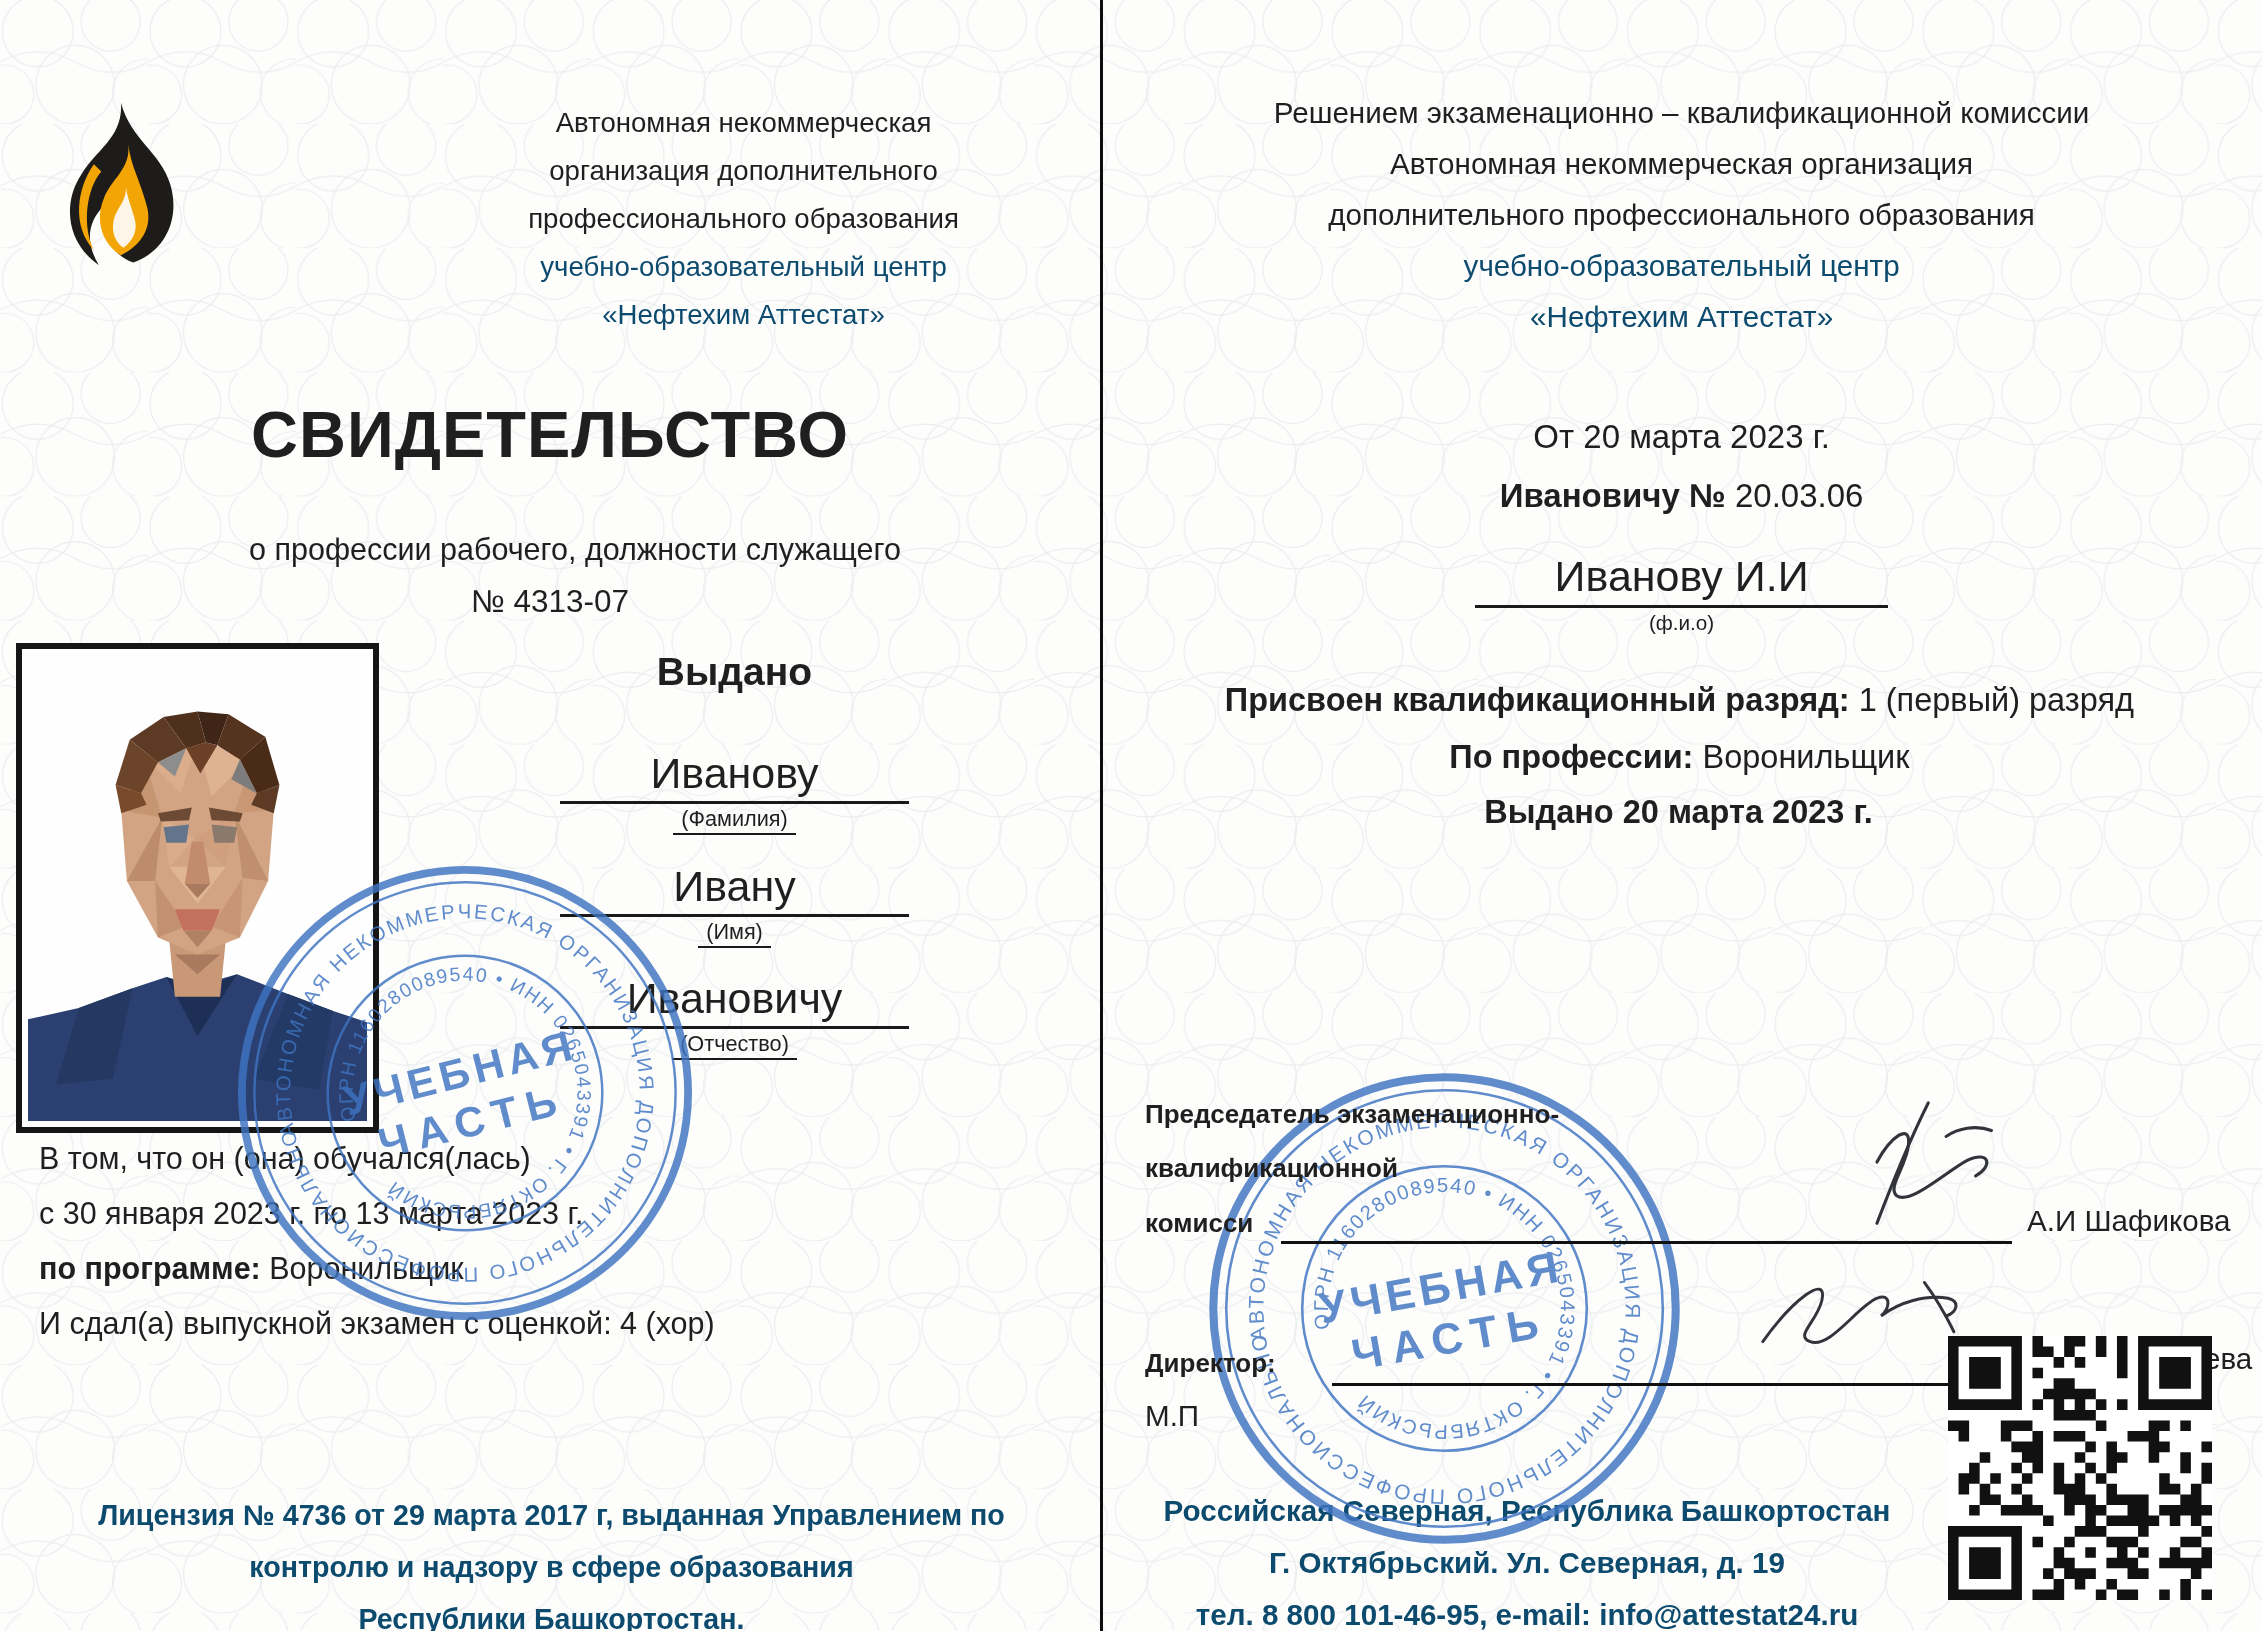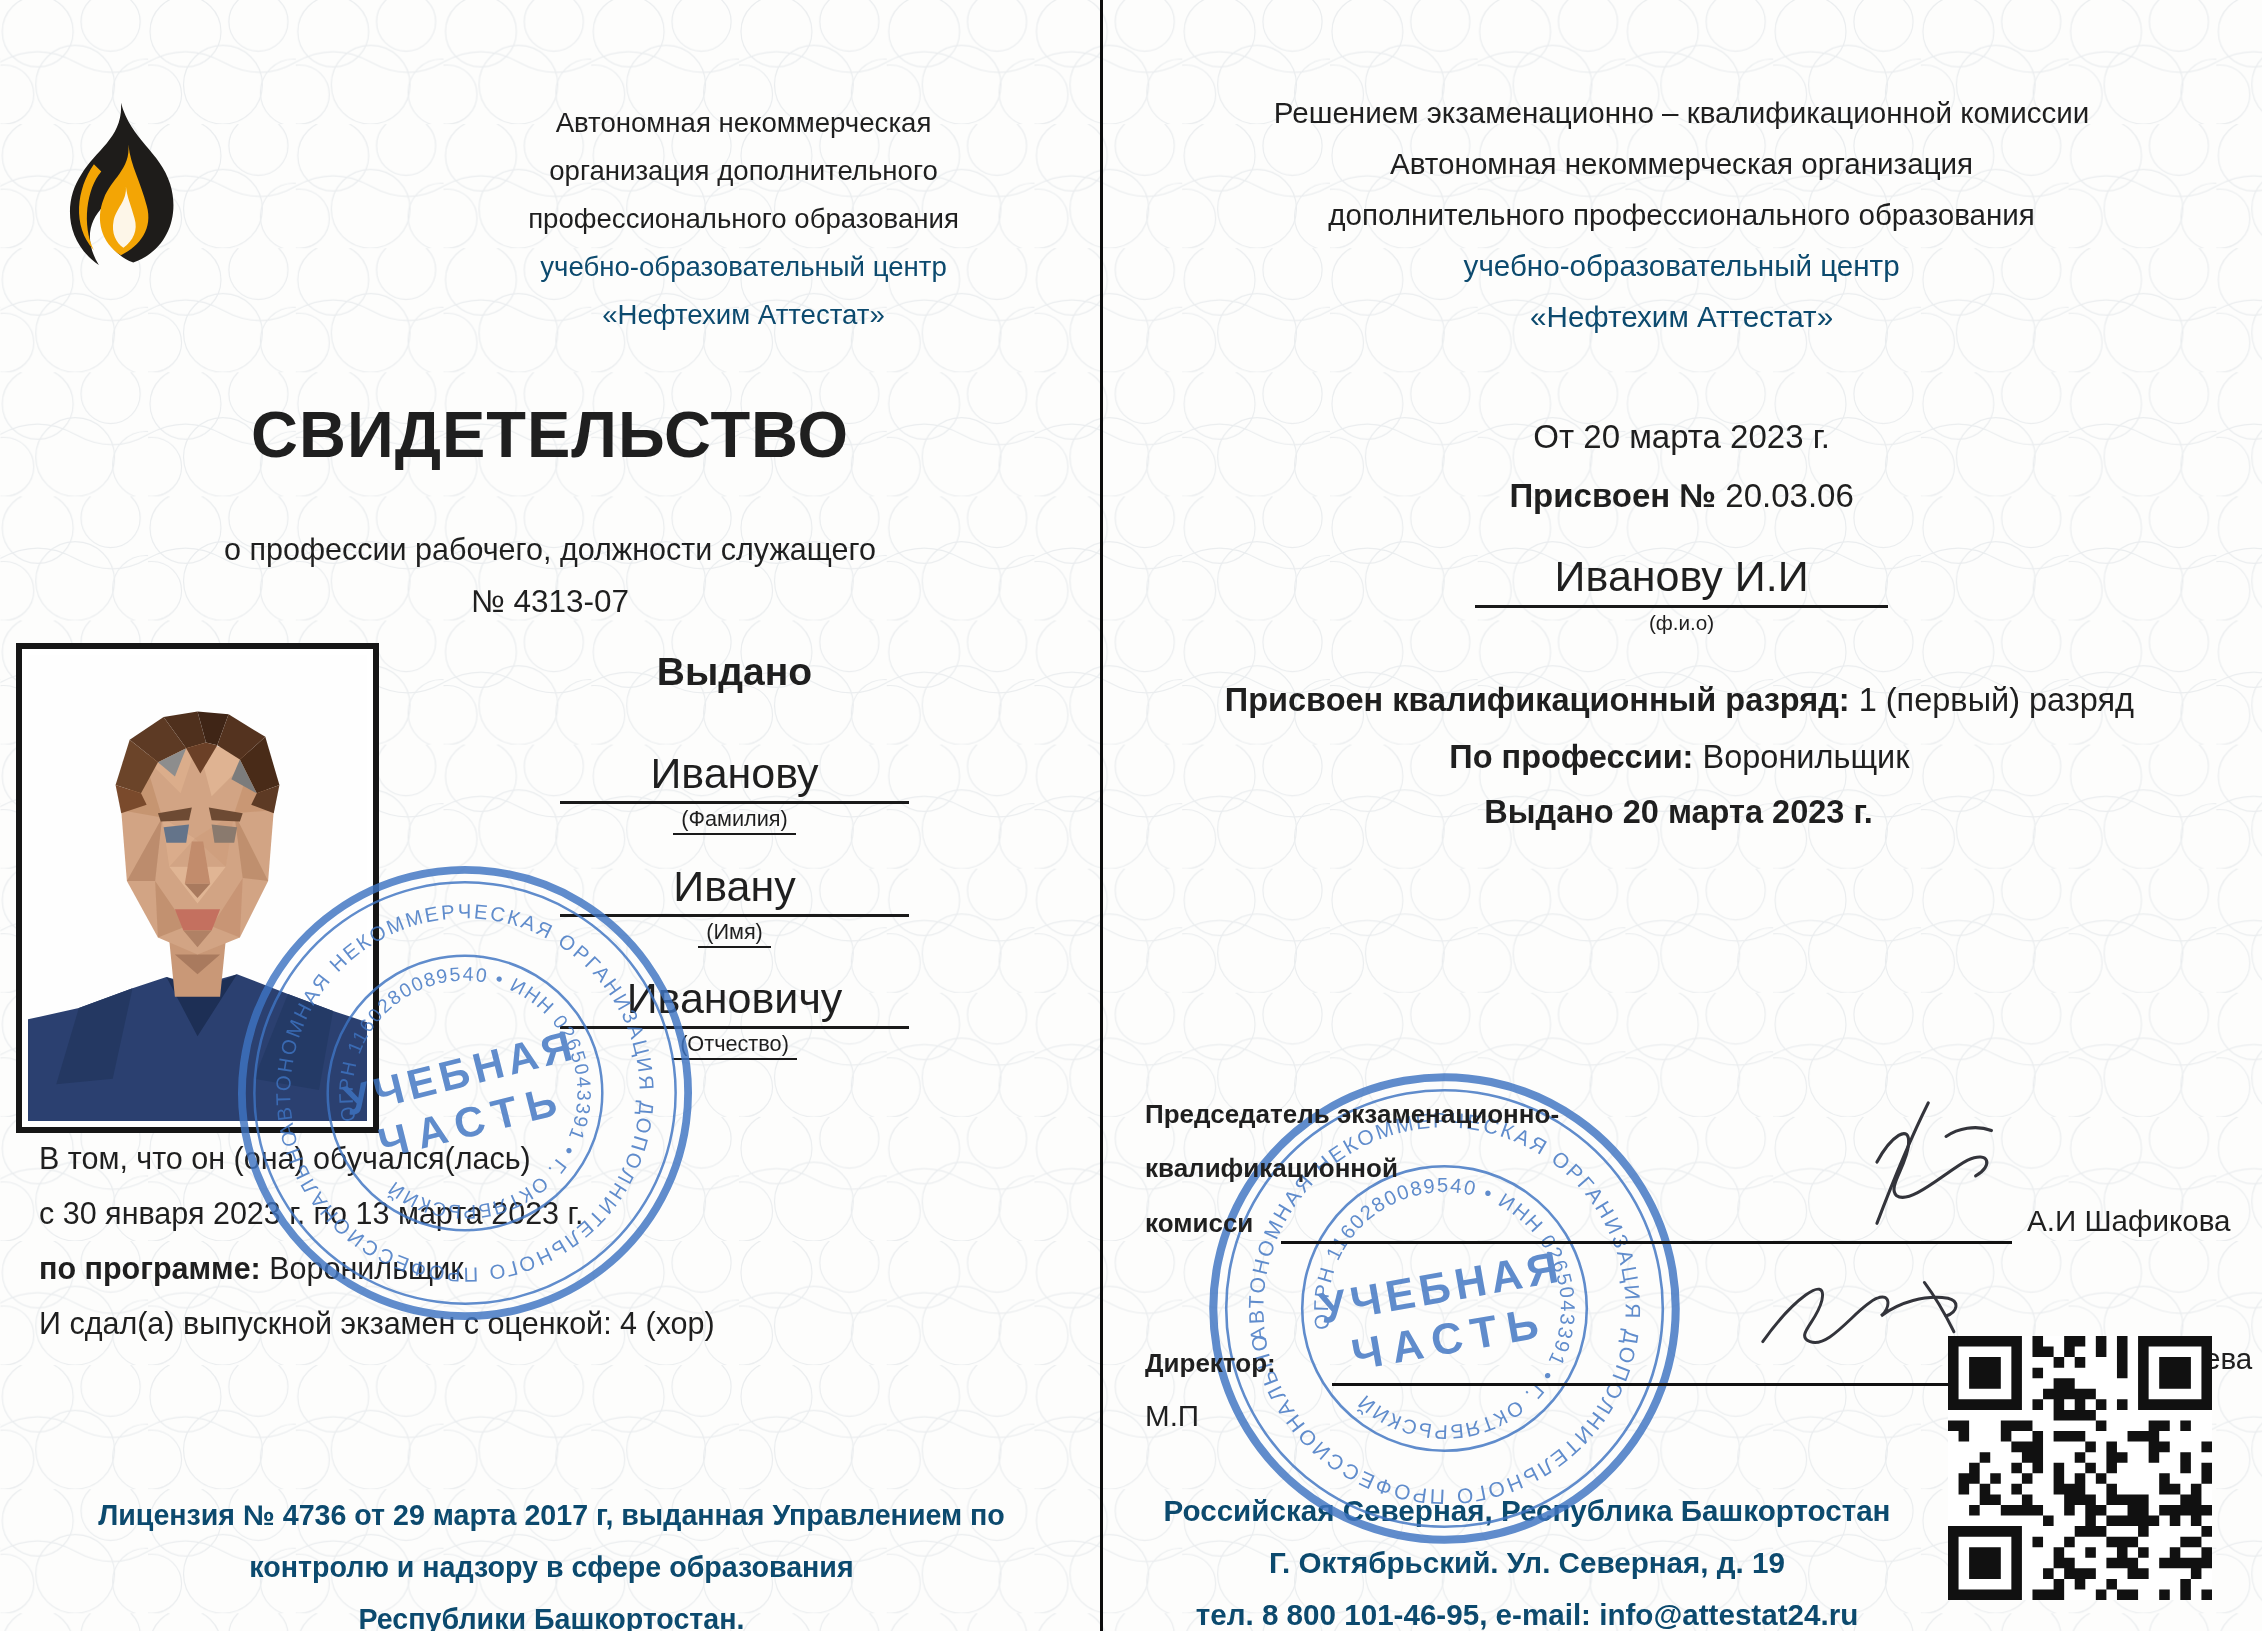--- a/index.html
+++ b/index.html
@@ -17,21 +17,21 @@
   .logo-flame{width:123px;height:187px;}
   .logo-text{margin-left:13.8px;padding-top:7.9px;}
   .logo-line{font-weight:800;font-size:46px;line-height:51px;letter-spacing:3px;color:#1e1c1a;
      font-family:"Liberation Sans",sans-serif;transform:scaleY(1.08);transform-origin:left top;}
   .logo-banner{margin-top:9.9px;background:#f3a505;color:#141414;font-weight:700;font-size:18.7px;
      letter-spacing:6.9px;padding:3.9px 9.9px 3px 11.8px;display:inline-block;}
   .org-header{position:absolute;left:497px;top:99px;width:493px;text-align:center;
      font-size:27.6px;line-height:48px;z-index:2;}
   .doc-title{position:absolute;left:0;top:397px;width:1100px;text-align:center;
      font-size:65px;font-weight:700;letter-spacing:1px;z-index:2;}
-  .doc-subtitle{position:absolute;left:0;top:532px;width:1100px;text-align:center;font-size:30.5px;z-index:2;}
+  .doc-subtitle{position:absolute;left:0;top:532px;width:1100px;text-align:center;font-size:30.5px;z-index:2;padding-left:25px;}
   .doc-number{position:absolute;left:0;top:583px;width:1100px;text-align:center;font-size:31.5px;z-index:2;}
   .photo{position:absolute;left:15.8px;top:643px;width:339px;height:466px;border:6.9px solid #161616;
      background:#fff;padding:5.9px;z-index:2;}
   .photo svg{width:100%;height:100%;display:block;}
   .issued-col{position:absolute;left:384px;top:650px;width:701px;text-align:center;z-index:2;}
   .issued-word{font-size:39px;font-weight:700;margin-bottom:55px;}
   .fl{margin-bottom:26.6px;}
   .fl-val{display:inline-block;min-width:325px;font-size:43px;border-bottom:3px solid #1a1a1a;
      padding:0 11.8px 3px;}
   .fl-lab{display:inline-block;font-size:21.7px;border-bottom:2px solid #1a1a1a;padding:0 7.9px 1px;margin-top:2px;}
@@ -218,21 +218,21 @@
     <div class="r-header" style="left:29.6px;">
       <div>Решением экзаменационно – квалификационной комиссии</div>
       <div>Автономная некоммерческая организация</div>
       <div>дополнительного профессионального образования</div>
       <div class="red">учебно-образовательный центр</div>
       <div class="red">«Нефтехим Аттестат»</div>
     </div>
 
     <div class="r-date" style="left:29.6px;">От 20 марта 2023 г.</div>
     <div class="r-protocol" style="left:29.6px;">
-      <span class="b">Присвоен №</span>
+      <span class="b">Ивановичу №</span>
       <span>20.03.06</span>
     </div>
 
     <div class="r-recipient" style="left:29.6px;">
       <span class="r-rec-val">Иванову И.И</span>
       <div class="r-rec-lab">(ф.и.о)</div>
     </div>
 
     <div class="r-grade" style="left:9.9px;">
       <span class="b">Присвоен квалификационный разряд:</span>

